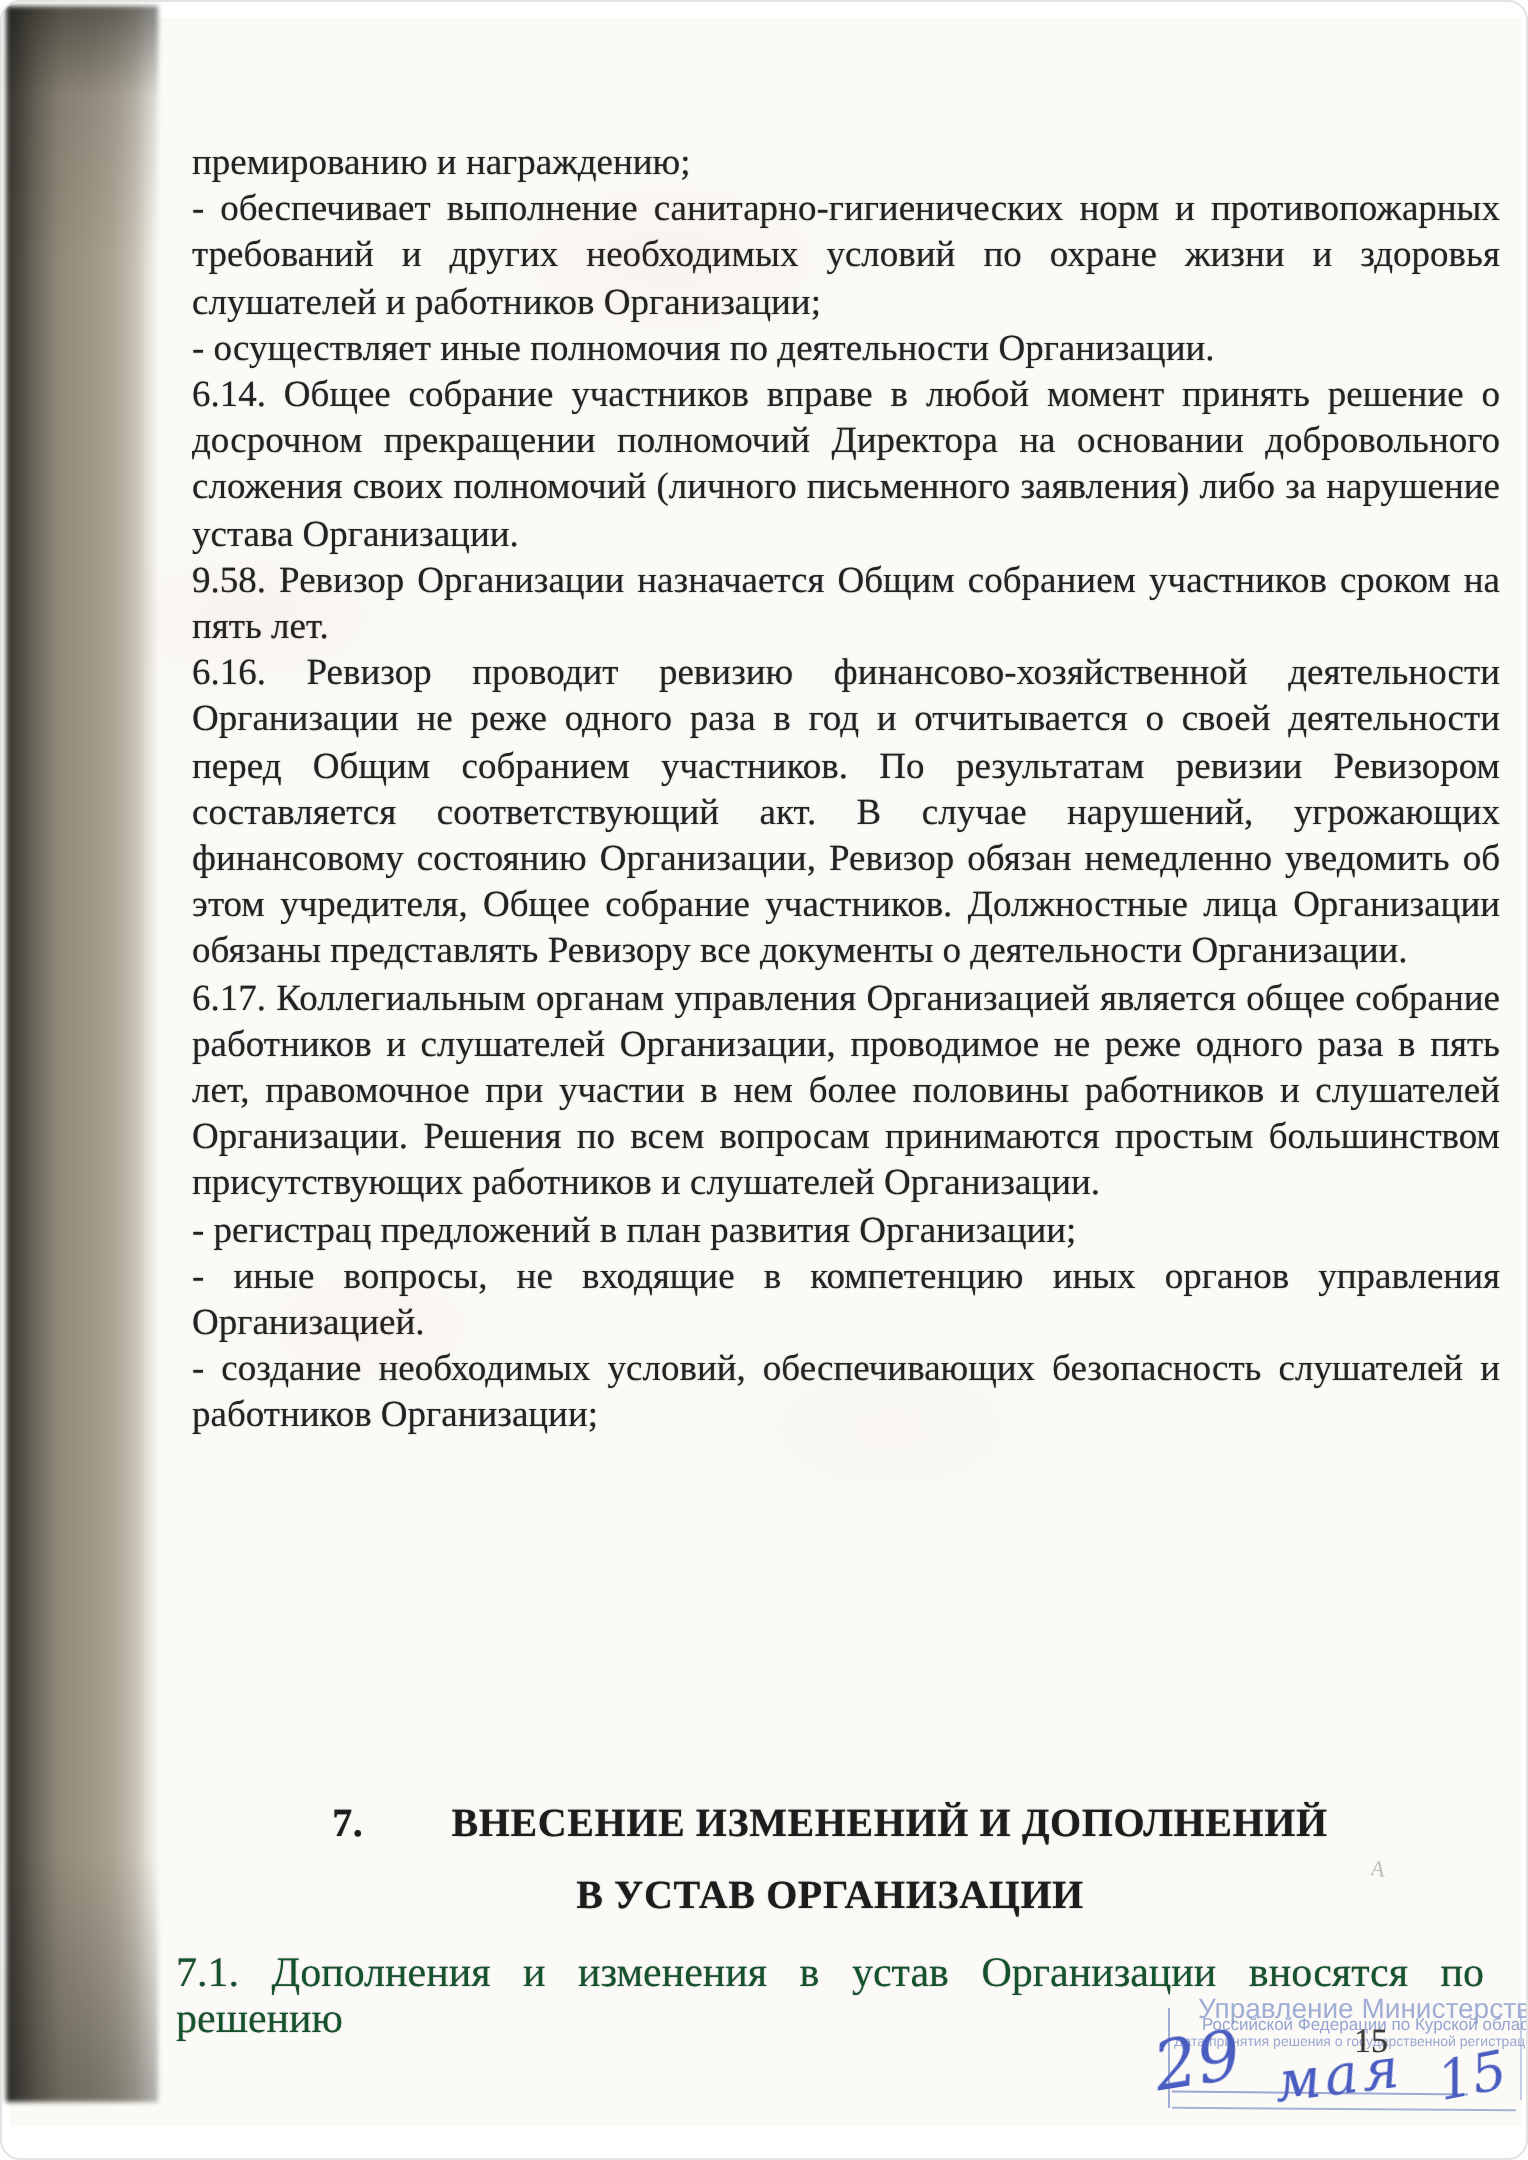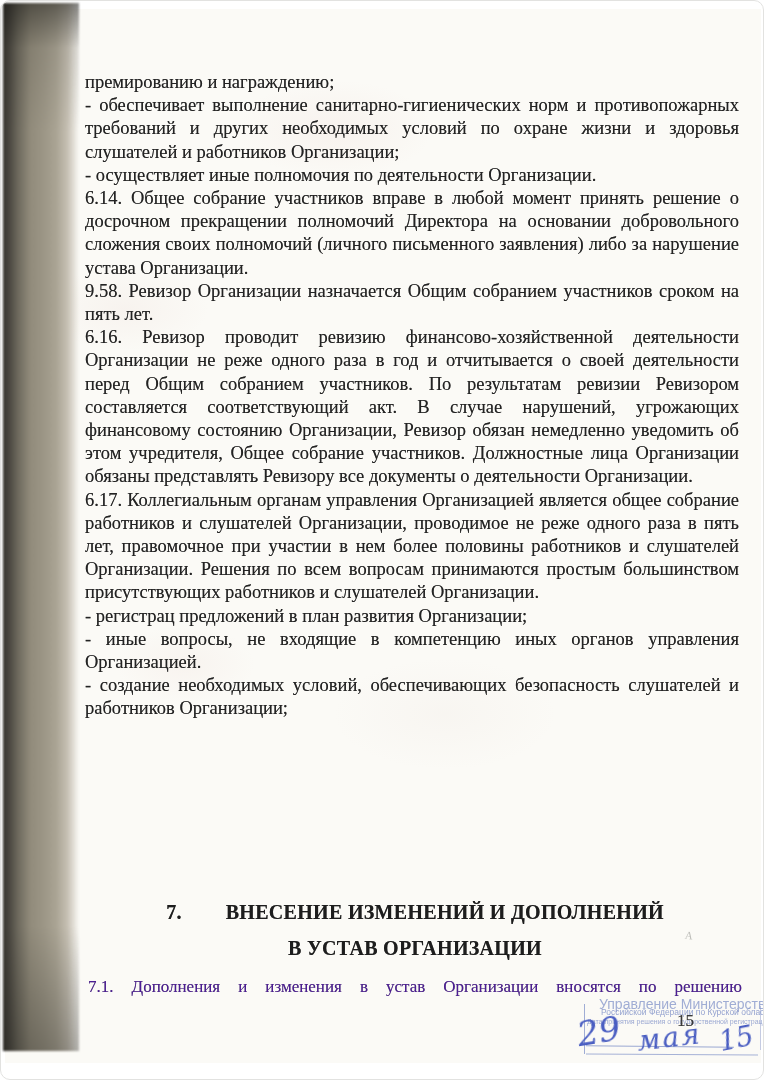--- a/index.html
+++ b/index.html
@@ -26,37 +26,37 @@
     filter:blur(1.2px);
   }
   .binding::after{
     content:"";position:absolute;inset:0;
     background:linear-gradient(180deg,
       rgba(18,18,15,0.50) 0px,rgba(18,18,15,0.10) 45px,
       rgba(18,18,15,0) 130px,rgba(18,18,15,0) 88%,
       rgba(18,18,15,0.30) 100%);
   }
   .body-text{
-    position:absolute;left:84px;top:70px;width:654px;height:822px;overflow:hidden;
+    position:absolute;left:95px;top:70px;width:654px;height:822px;overflow:hidden;
     font-size:18.5px;line-height:23.2px;color:#232323;
     text-align:justify;
     text-shadow:0 0 0.6px rgba(34,34,34,0.55);
   }
   .body-text p{margin:0;padding:0;}
   .section-heading{
     position:absolute;left:87px;top:900px;width:654px;
     color:#1d1d1d;font-weight:bold;font-size:20px;line-height:23px;
     letter-spacing:0.3px;text-align:center;
     text-shadow:0 0 0.6px rgba(20,20,20,0.6);
   }
   .h-line1{display:flex;justify-content:center;gap:44px;}
   .h-line2{margin-top:13px;}
   .clause-71{
     position:absolute;left:87px;top:974px;width:654px;
-    font-size:17px;line-height:23.2px;color:#4c1d95;
+    font-size:21px;line-height:23.2px;color:#14532d;
     text-align:justify;text-align-last:justify;
     text-shadow:0 0 0.6px rgba(34,34,34,0.55);
   }
   .stamp{
     position:absolute;left:576px;top:993px;width:188px;height:66px;
     color:#8293c9;font-family:"Liberation Sans","DejaVu Sans",sans-serif;
     filter:blur(0.3px);
   }
   .stamp-left-border{position:absolute;left:7px;top:10px;width:1px;height:50px;background:rgba(130,147,201,0.75);}
   .stamp-right-border{position:absolute;right:4px;top:12px;width:1px;height:44px;background:rgba(130,147,201,0.45);}

